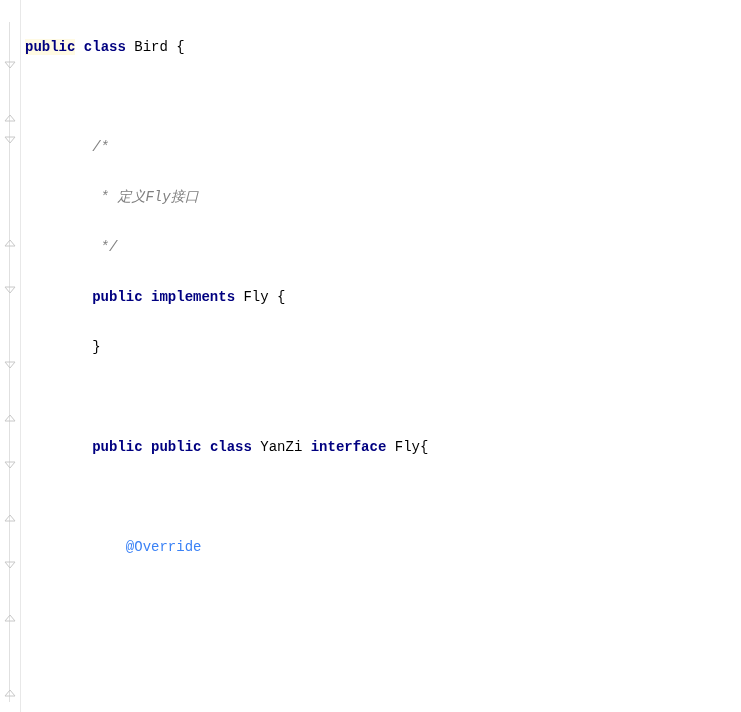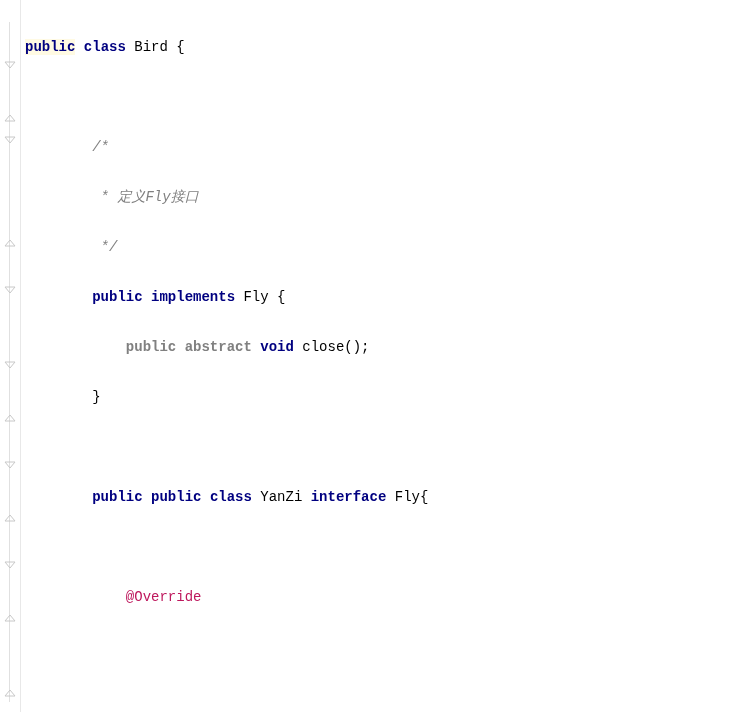--- a/index.html
+++ b/index.html
@@ -46,21 +46,21 @@
     white-space: pre;
     color: #000;
   }
   .line {
     height: 25px;
     display: block;
   }
   .kw { color: #000080; font-weight: bold; }
   .kw-gray { color: #808080; font-weight: bold; }
   .comment { color: #808080; font-style: italic; }
-  .annotation { color: #be185d; }
+  .annotation { color: #3b82f6; }
   .highlight-bg { background: #fffae3; }
   .plain { color: #000; }
 </style>
 </head>
 <body>
 
 <div class="gutter">
   <div class="fold-line" style="top:22px;height:680px;"></div>
   <div class="gutter-mark" style="top:60px;">
     <svg viewBox="0 0 12 12">
@@ -124,21 +124,20 @@
   </div>
 </div>
 
 <div class="code-area">
 <span class="line"><span class="kw highlight-bg">public</span> <span class="kw">class</span><span class="plain"> Bird {</span></span>
 <span class="line"></span>
 <span class="line">        <span class="comment">/*</span></span>
 <span class="line">        <span class="comment"> * 定义Fly接口</span></span>
 <span class="line">        <span class="comment"> */</span></span>
 <span class="line">        <span class="kw">public</span> <span class="kw">implements</span><span class="plain"> Fly {</span></span>
-<span class="line">            <span class="kw-gray">public</span> <span class="kw-gray">abstract</span> <span class="kw">void</span><span class="plain"> close();</span></span>
 <span class="line">        <span class="plain">}</span></span>
 <span class="line"></span>
 <span class="line">        <span class="kw">public</span> <span class="kw">public</span> <span class="kw">class</span><span class="plain"> YanZi </span><span class="kw">interface</span><span class="plain"> Fly{</span></span>
 <span class="line"></span>
 <span class="line">            <span class="annotation">@Override</span></span>
 
 
 
 
 

